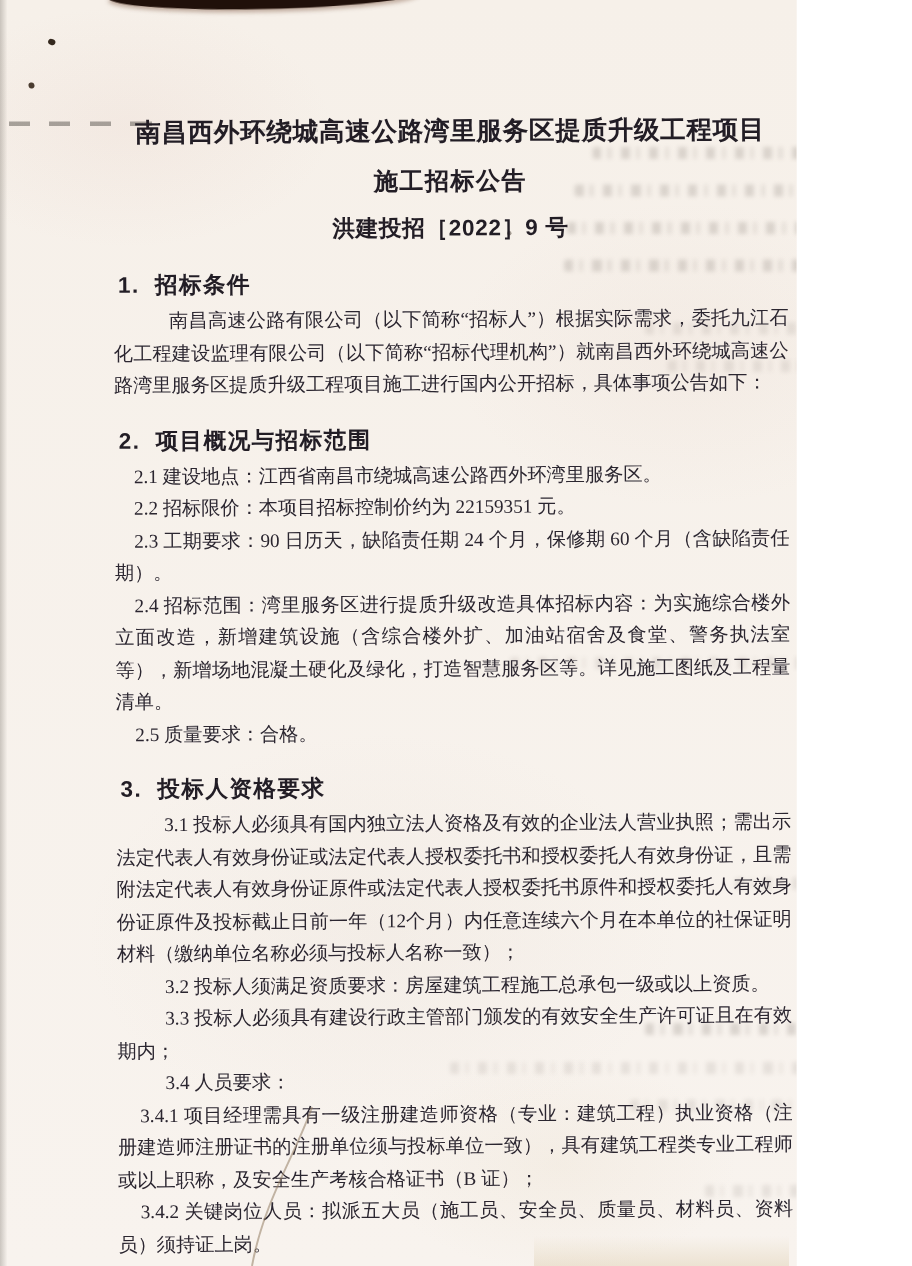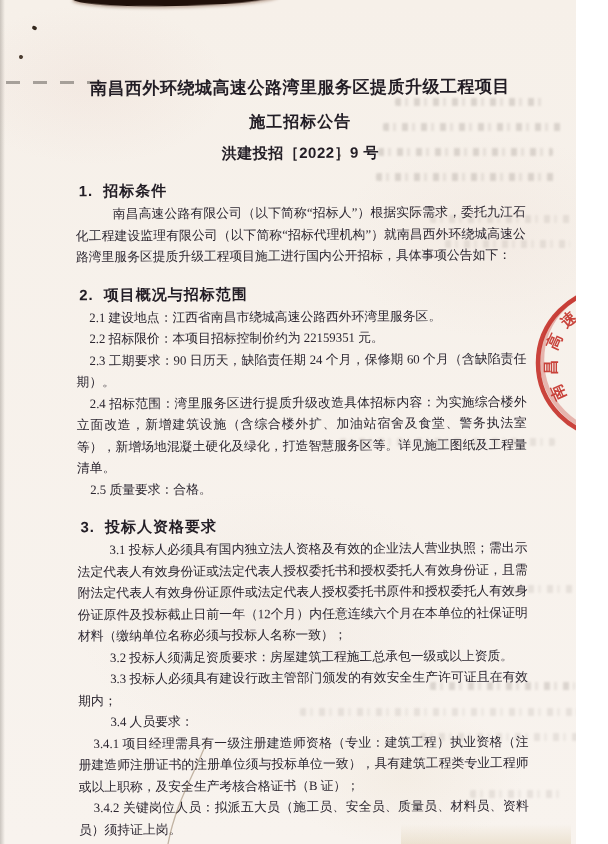--- a/index.html
+++ b/index.html
@@ -1,25 +1,26 @@
 <!DOCTYPE html>
 <html><head>
 <meta charset="utf-8">
 <style>
   html,body{margin:0;padding:0;}
   body{width:608px;height:844px;overflow:hidden;font-family:"Liberation Serif","DejaVu Serif",serif;}
   .page{
-    position:relative;width:576px;height:844px;overflow:hidden;color:#2b2630;
+    position:relative;width:507px;height:844px;overflow:hidden;color:#2b2630;
     background-color:#f7f2ec;
     background-image:
       radial-gradient(ellipse 220px 130px at 16% 10%, rgba(222,188,178,.14), transparent 62%),
       radial-gradient(ellipse 260px 170px at 86% 28%, rgba(214,184,170,.10), transparent 60%),
       radial-gradient(ellipse 320px 220px at 48% 74%, rgba(208,192,178,.10), transparent 62%),
       radial-gradient(ellipse 200px 120px at 70% 92%, rgba(216,196,160,.12), transparent 60%),
       linear-gradient(180deg,#f6f0e9,#f8f3ee);
+    padding-left: 24px;
   }
   .content{position:absolute;left:75px;top:76px;width:450px;transform:rotate(-0.3deg);transform-origin:50% 0;}
   .title1{font-family:"Liberation Sans","DejaVu Sans",sans-serif;font-weight:700;font-size:17px;line-height:24px;text-align:center;color:#221d25;letter-spacing:.5px;}
   .title2{font-family:"Liberation Sans","DejaVu Sans",sans-serif;font-weight:700;font-size:16px;line-height:22px;text-align:center;color:#221d25;margin-top:11px;letter-spacing:1px;}
   .docnum{font-family:"Liberation Sans","DejaVu Sans",sans-serif;font-weight:700;font-size:15px;line-height:21px;text-align:center;color:#221d25;margin-top:9px;letter-spacing:.5px;}
   h3{font-family:"Liberation Sans","DejaVu Sans",sans-serif;font-weight:700;font-size:15px;line-height:24px;margin:14px 0 1px;color:#221d25;letter-spacing:1px;padding-left:3px;word-spacing:5px;}
   h3.first{margin-top:15px;}
   p{margin:0;font-size:12.8px;line-height:21.5px;text-align:justify;color:#2b2630;}
   p.ind3{text-indent:37px;}   
   p.ind1{text-indent:13px;}   

